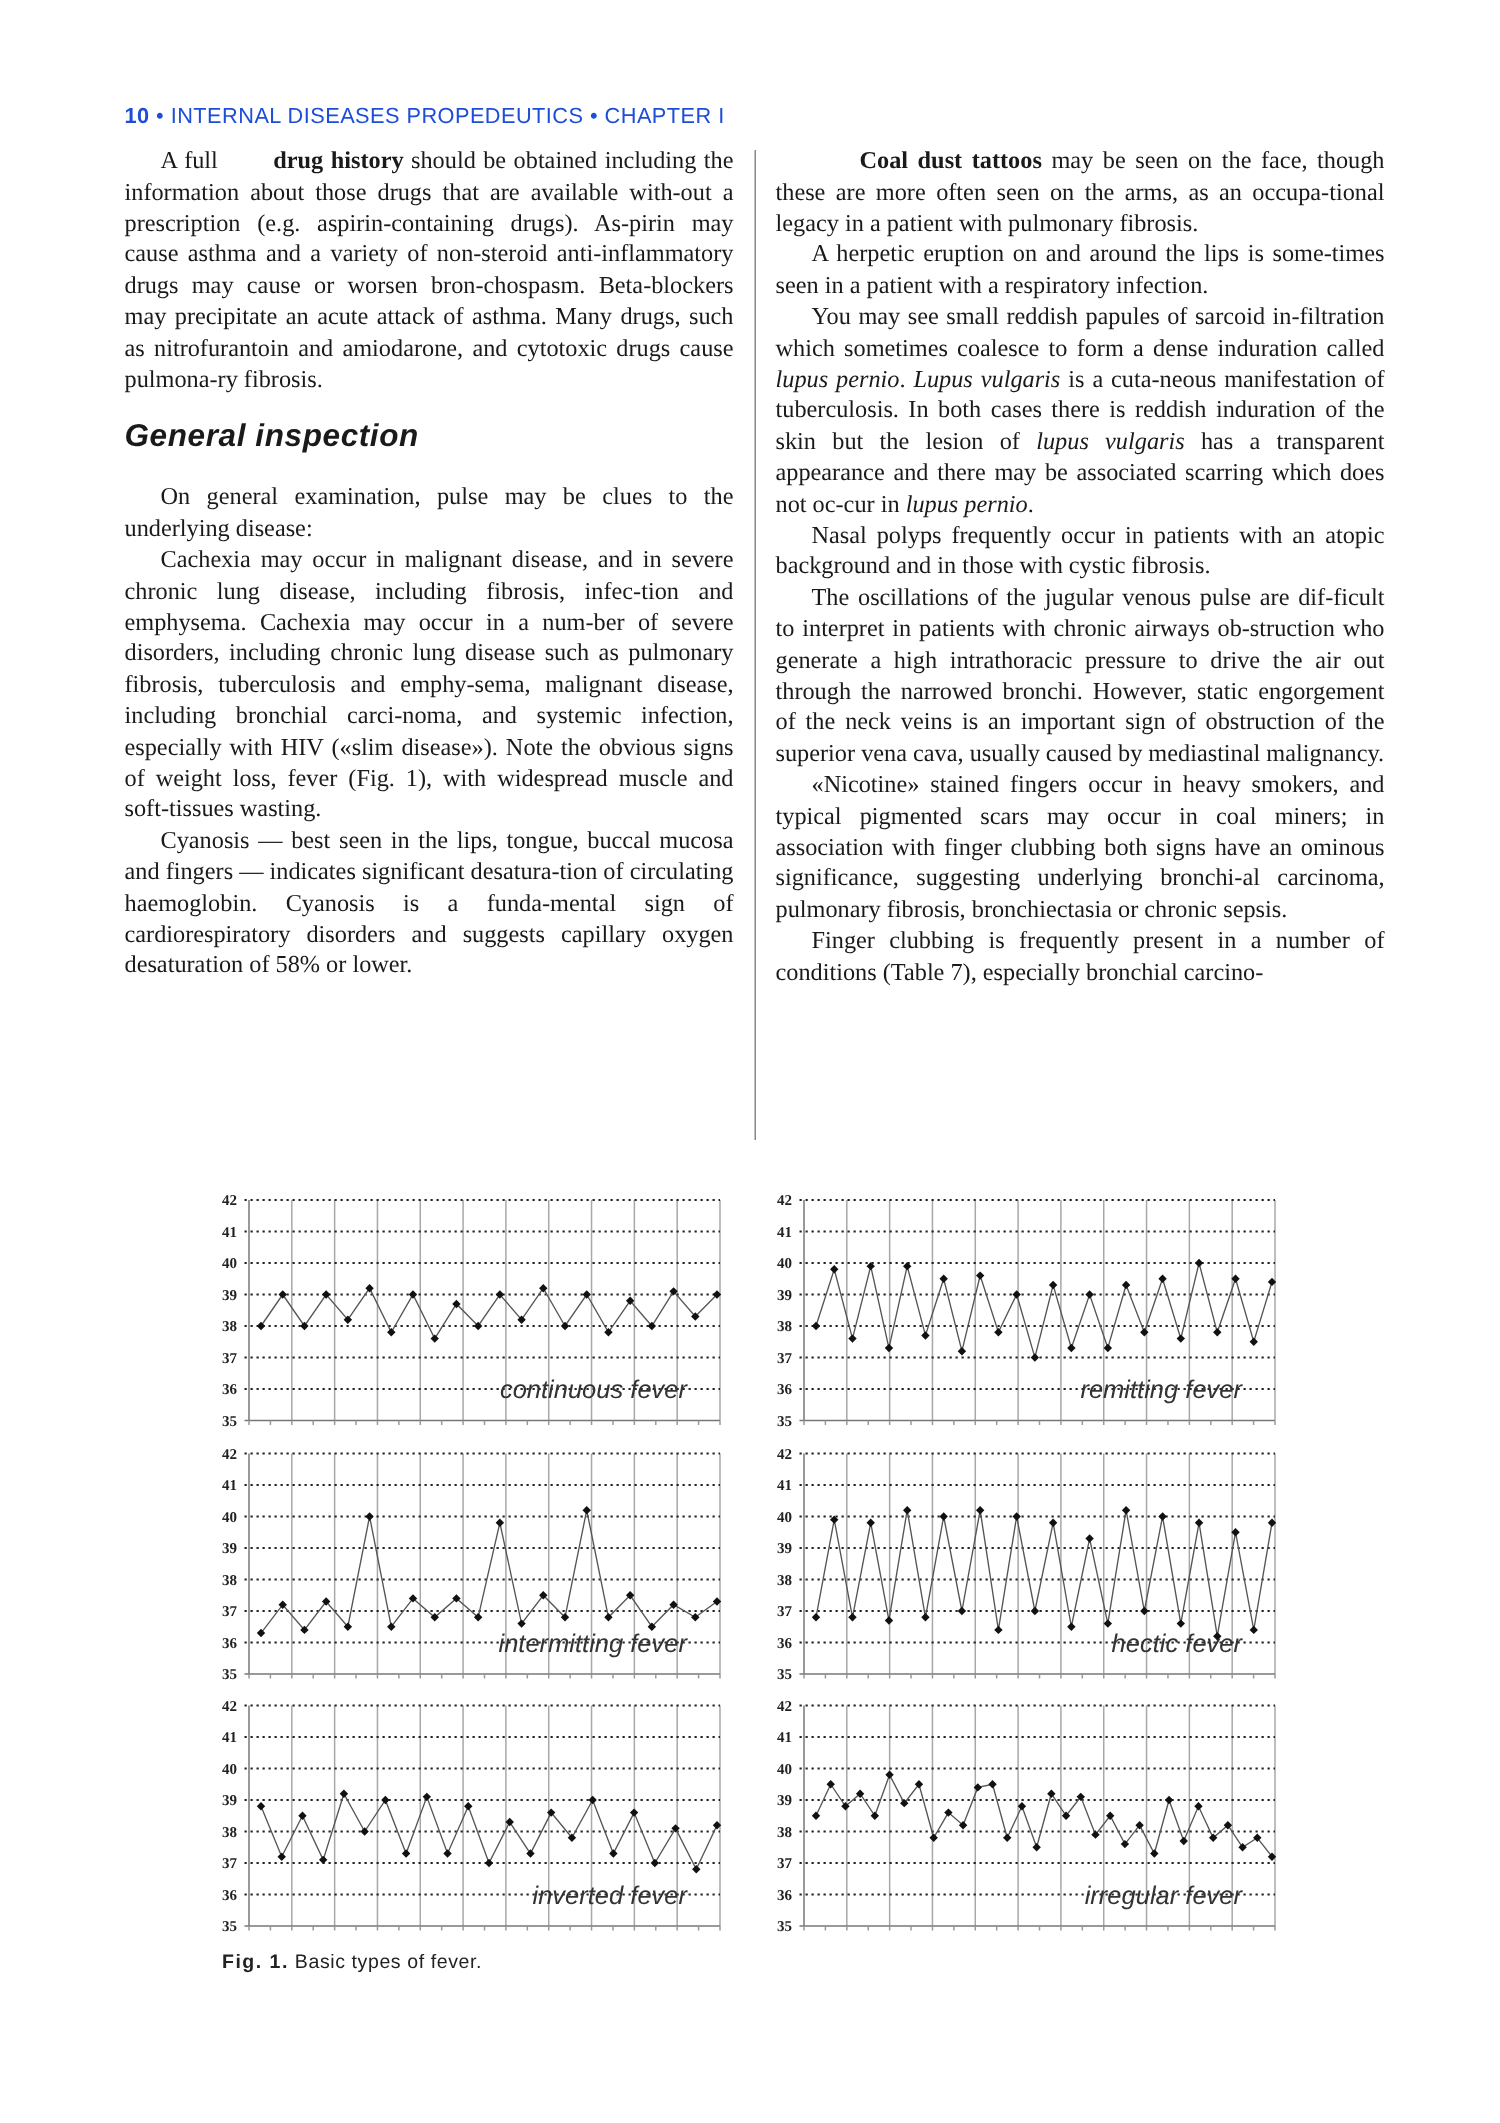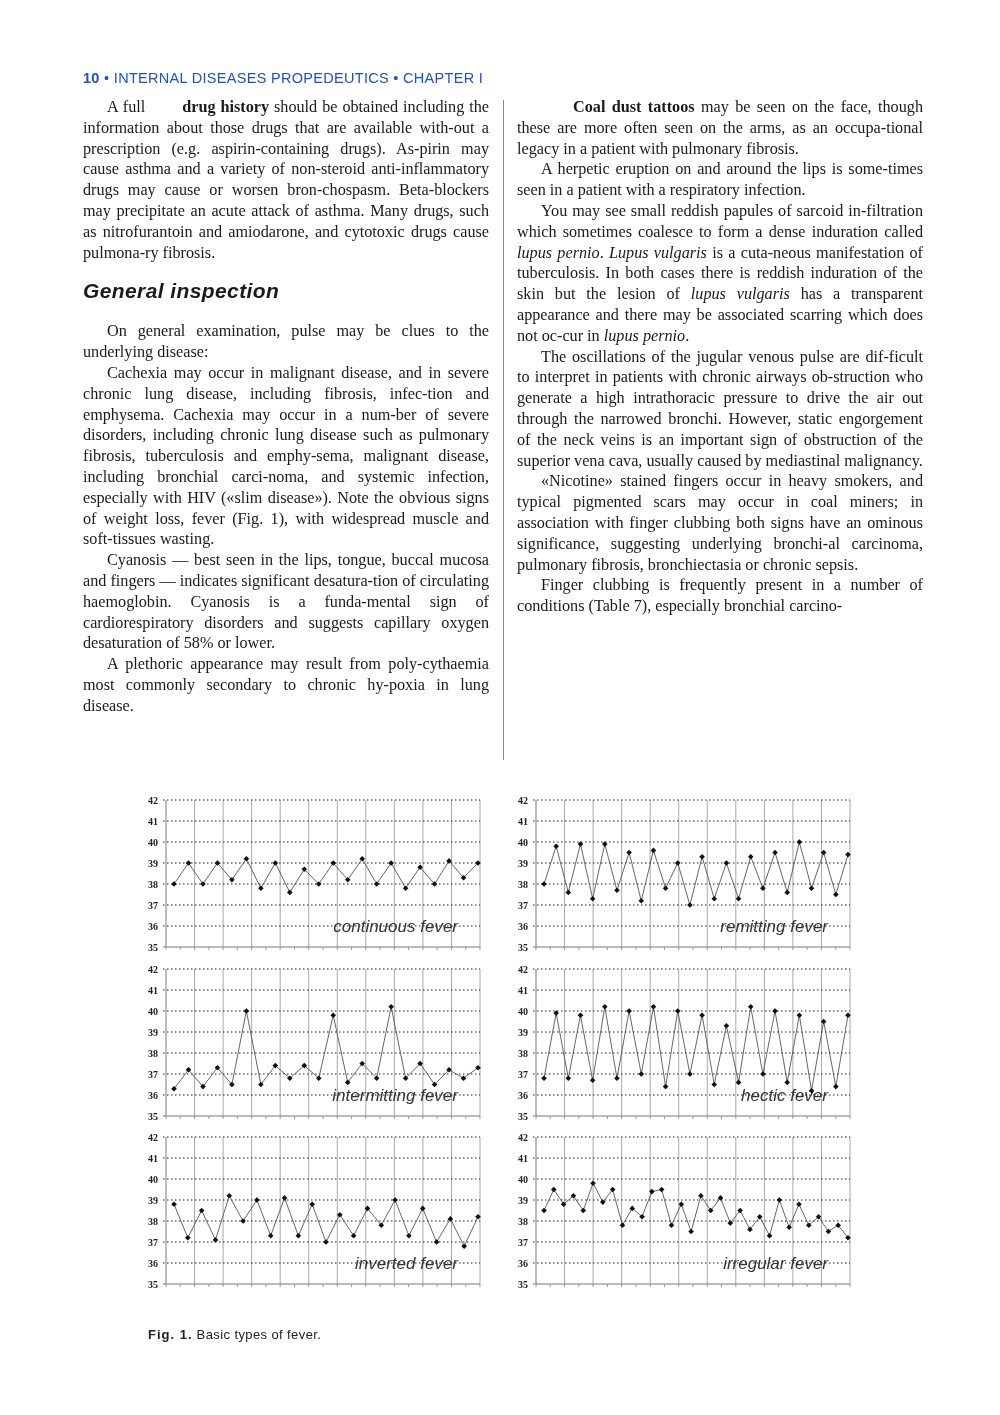--- a/index.html
+++ b/index.html
@@ -22,21 +22,21 @@
   .col i { font-style: italic; }
   .section-heading {
     font-family: "Liberation Sans", sans-serif; font-weight: bold; font-style: italic;
     font-size: 21px; line-height: 24px; margin: 16px 0 18px 0; text-align: left; letter-spacing: 0.4px;
   }
   .divider { position: absolute; left: 503px; top: 100px; width: 1px; height: 660px; background: #888; }
   .figure { position: absolute; left: 0; top: 790px; width: 1000px; height: 510px; }
   .chart-svg { position: absolute; }
   .caption {
     position: absolute; left: 148px; top: 1300px;
-    font-family: "Liberation Sans", sans-serif; font-size: 13px; letter-spacing: 0.4px; color: #222; margin-top: 27px;
+    font-family: "Liberation Sans", sans-serif; font-size: 13px; letter-spacing: 0.4px; color: #222;
   }
   .caption b { font-weight: bold; letter-spacing: 1px; }
   .tick { font-family: "Liberation Serif", serif; font-weight: bold; font-size: 10px; fill: #222; }
   .chart-label { font-family: "Liberation Sans", sans-serif; font-style: italic; font-size: 17px; fill: #333; }
 </style>
 </head>
 <body>
 
 <div class="running-head">
   <span class="pg">10</span>
@@ -45,29 +45,29 @@
   <span>•</span>
   <span>CHAPTER I</span>
 </div>
 
 <div class="col left">
   <p><span>A full </span><b>drug history</b><span> should be obtained including the information about those drugs that are available with-out a prescription (e.g. aspirin-containing drugs). As-pirin may cause asthma and a variety of non-steroid anti-inflammatory drugs may cause or worsen bron-chospasm. Beta-blockers may precipitate an acute attack of asthma. Many drugs, such as nitrofurantoin and amiodarone, and cytotoxic drugs cause pulmona-ry fibrosis.</span></p>
   <div class="section-heading">General inspection</div>
   <p>On general examination, pulse may be clues to the underlying disease:</p>
   <p>Cachexia may occur in malignant disease, and in severe chronic lung disease, including fibrosis, infec-tion and emphysema. Cachexia may occur in a num-ber of severe disorders, including chronic lung disease such as pulmonary fibrosis, tuberculosis and emphy-sema, malignant disease, including bronchial carci-noma, and systemic infection, especially with HIV («slim disease»). Note the obvious signs of weight loss, fever (Fig. 1), with widespread muscle and soft-tissues wasting.</p>
   <p>Cyanosis — best seen in the lips, tongue, buccal mucosa and fingers — indicates significant desatura-tion of circulating haemoglobin. Cyanosis is a funda-mental sign of cardiorespiratory disorders and suggests capillary oxygen desaturation of 58% or lower.</p>
-  <p>A plethoric appearance may result from poly-cythaemia most commonly secondary to chronic hy-poxia in lung disease.</p>
 </div>
 
 <div class="divider"></div>
 
 <div class="col right">
   <p><b>Coal dust tattoos</b><span> may be seen on the face, though these are more often seen on the arms, as an occupa-tional legacy in a patient with pulmonary fibrosis.</span></p>
   <p>A herpetic eruption on and around the lips is some-times seen in a patient with a respiratory infection.</p>
   <p><span>You may see small reddish papules of sarcoid in-filtration which sometimes coalesce to form a dense induration called </span><i>lupus pernio</i><span>. </span><i>Lupus vulgaris</i><span> is a cuta-neous manifestation of tuberculosis. In both cases there is reddish induration of the skin but the lesion of </span><i>lupus vulgaris</i><span> has a transparent appearance and there may be associated scarring which does not oc-cur in </span><i>lupus pernio</i><span>.</span></p>
+  <p>Nasal polyps frequently occur in patients with an atopic background and in those with cystic fibrosis.</p>
   <p>The oscillations of the jugular venous pulse are dif-ficult to interpret in patients with chronic airways ob-struction who generate a high intrathoracic pressure to drive the air out through the narrowed bronchi. However, static engorgement of the neck veins is an important sign of obstruction of the superior vena cava, usually caused by mediastinal malignancy.</p>
   <p>«Nicotine» stained fingers occur in heavy smokers, and typical pigmented scars may occur in coal miners; in association with finger clubbing both signs have an ominous significance, suggesting underlying bronchi-al carcinoma, pulmonary fibrosis, bronchiectasia or chronic sepsis.</p>
   <p>Finger clubbing is frequently present in a number of conditions (Table 7), especially bronchial carcino-</p>
 </div>
 
 <div class="figure">
   <svg class="chart-svg" id="chart-0" style="left:140px; top:0px;" width="350" height="165">
       <line x1="54.54545454545455" y1="10" x2="54.54545454545455" y2="157" stroke="#a8a8a8" stroke-width="1"></line>
       <line x1="83.0909090909091" y1="10" x2="83.0909090909091" y2="157" stroke="#a8a8a8" stroke-width="1"></line>
       <line x1="111.63636363636364" y1="10" x2="111.63636363636364" y2="157" stroke="#a8a8a8" stroke-width="1"></line>

